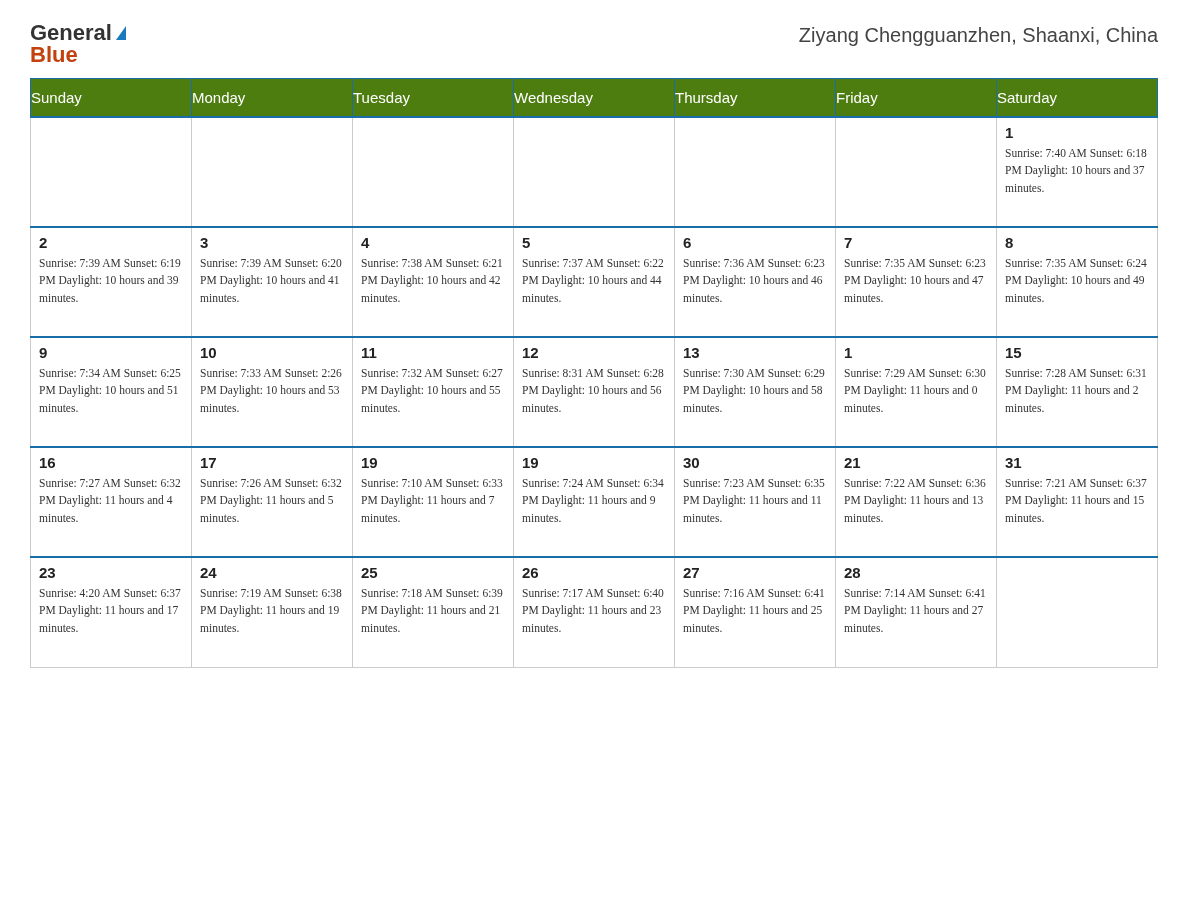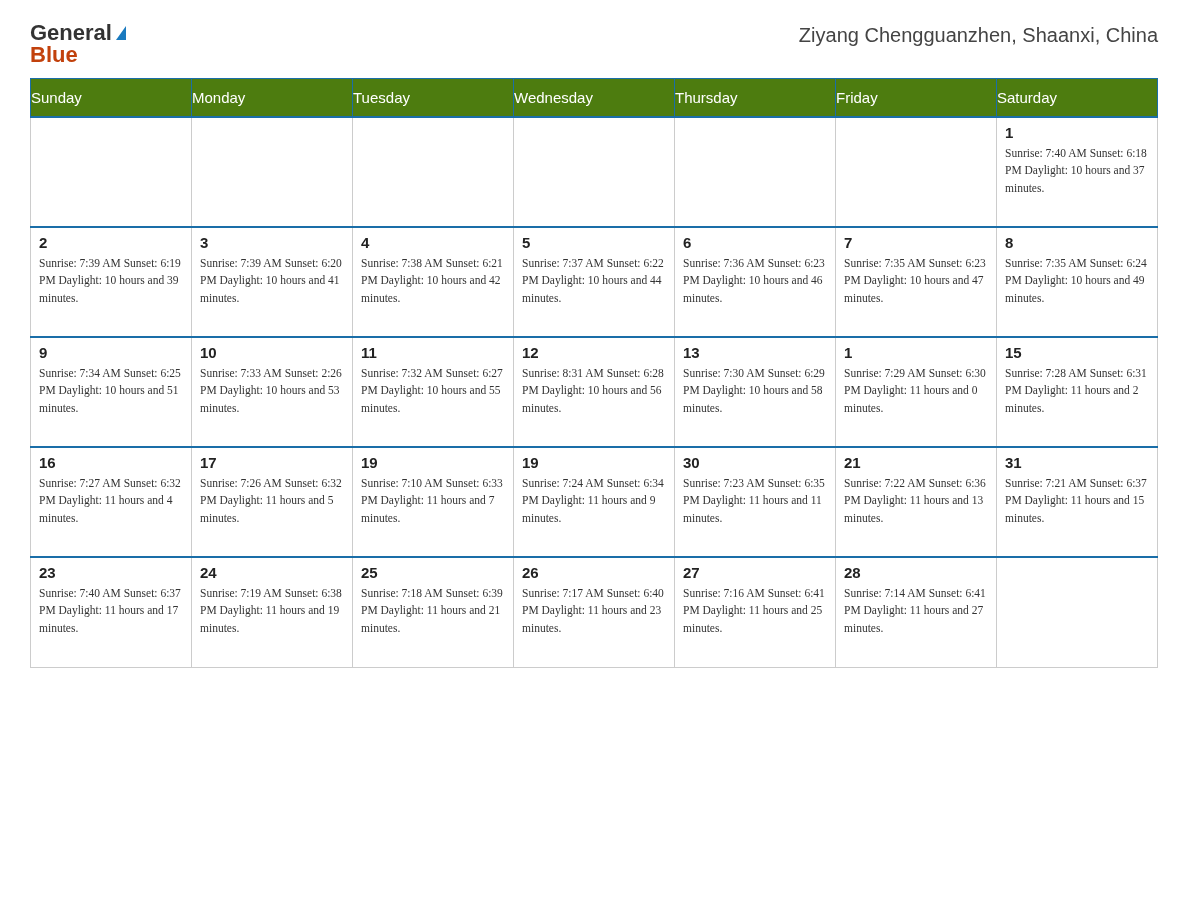--- a/index.html
+++ b/index.html
@@ -272,21 +272,21 @@
         <td>
           <div class="day-number">31</div>
           <div class="day-info">Sunrise: 7:21 AM
 Sunset: 6:37 PM
 Daylight: 11 hours and 15 minutes.</div>
         </td>
       </tr>
       <tr class="week-row">
         <td>
           <div class="day-number">23</div>
-          <div class="day-info">Sunrise: 7:40 AM
+          <div class="day-info">Sunrise: 4:20 AM
 Sunset: 6:37 PM
 Daylight: 11 hours and 17 minutes.</div>
         </td>
         <td>
           <div class="day-number">24</div>
           <div class="day-info">Sunrise: 7:19 AM
 Sunset: 6:38 PM
 Daylight: 11 hours and 19 minutes.</div>
         </td>
         <td>

